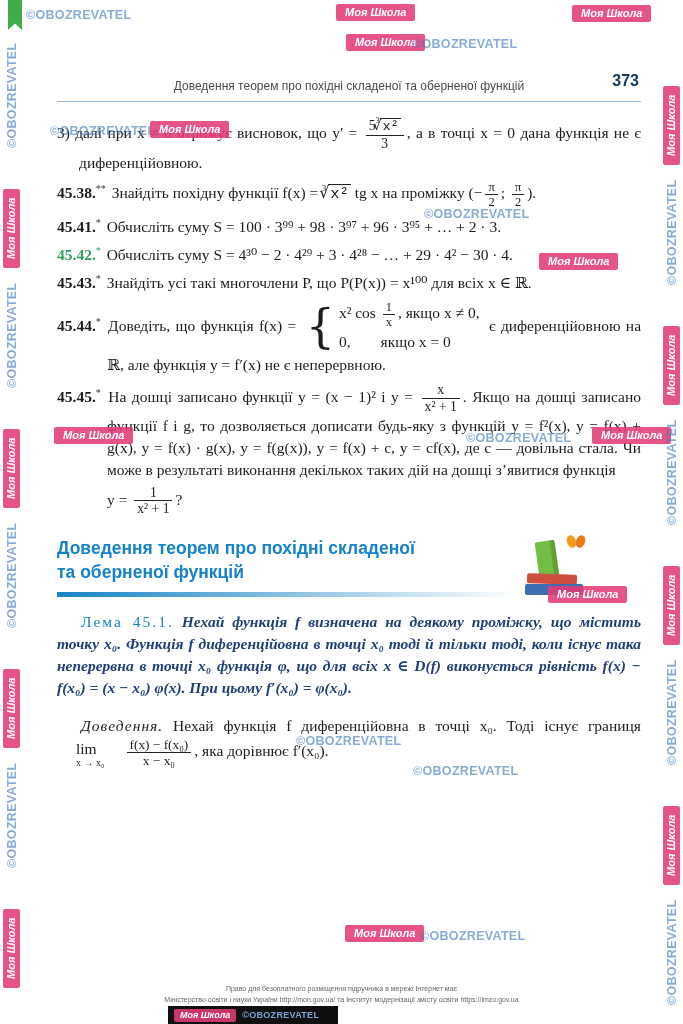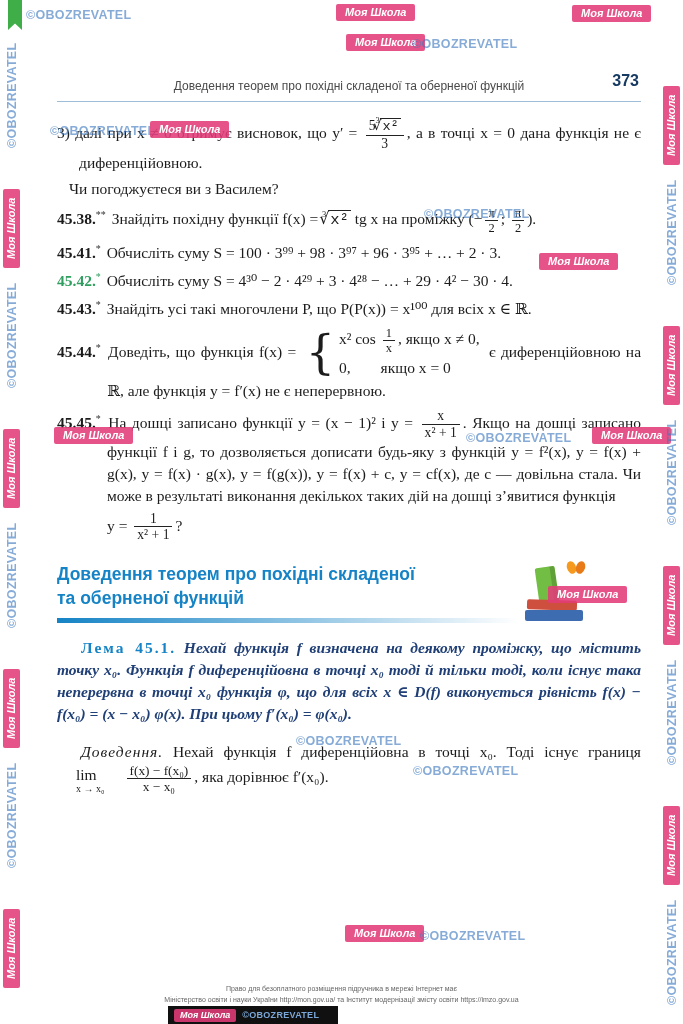--- a/index.html
+++ b/index.html
@@ -60,21 +60,21 @@
         box-shadow:inset -5px 0 0 rgba(0,0,0,0.15);}
   .bk.r{left:2px;top:37px;width:50px;height:10px;background:#cf4f3e;transform:rotate(2deg);}
   .bk.b{left:0;top:47px;width:58px;height:11px;background:#3e6cb0;}
   .bfly{position:absolute;right:2px;top:-2px;width:18px;height:14px;}
   .bfly .w{position:absolute;width:9px;height:13px;border-radius:60%;}
   .w1{left:0;background:#f59a1f;transform:rotate(-20deg);}
   .w2{right:0;background:#e87b17;transform:rotate(20deg);}
 
   
   .lemma{text-indent:24px;margin-top:14px;}
-  .lemma-label{color:#1583c5;font-weight:bold;letter-spacing:2px;margin-top:28px;}
+  .lemma-label{color:#1583c5;font-weight:normal;letter-spacing:2px;margin-top:28px;}
   .lemma-text{color:#1f3f76;font-weight:bold;font-style:italic;}
   .proof{text-indent:24px;margin-top:8px;}
   .proof-label{font-style:italic;letter-spacing:1px;}
 
   
   .pfoot{position:absolute;left:0;top:984px;width:100%;text-align:center;z-index:2;
          font-family:"Liberation Sans",sans-serif;font-size:7px;color:#666;line-height:1.5;}
 
   
   .wm{position:absolute;z-index:6;white-space:nowrap;}
@@ -99,21 +99,20 @@
   <header class="runhead">
     <span class="rh-title">Доведення теорем про похідні складеної та оберненої функцій</span>
     <span class="rh-num">373</span>
   </header>
 
   <main class="content">
 
     <p class="para item3"><span>3) далі при x ≠ 0 отримує висновок, що y′ =</span>
       <span class="frac"><span class="num"><span>5</span><sup class="ridx">3</sup><span class="rsign">√</span><span class="rarg">x²</span></span><span class="den">3</span></span><span>, а в точці x = 0 дана функція не є диференційовною.</span></p>
 
-    <p class="para qline">Чи погоджуєтеся ви з Василем?</p>
 
     <p class="prob"><b class="pnum">45.38.</b><sup class="star">**</sup>
       <span>Знайдіть похідну функції f(x) =</span>
       <span><sup class="ridx">3</sup><span class="rsign">√</span><span class="rarg">x²</span></span>
       <span>tg x на проміжку</span>
       <span>(−</span><span class="frac sm"><span class="num">π</span><span class="den">2</span></span><span>;</span>
       <span class="frac sm"><span class="num">π</span><span class="den">2</span></span><span>).</span></p>
 
 
 

